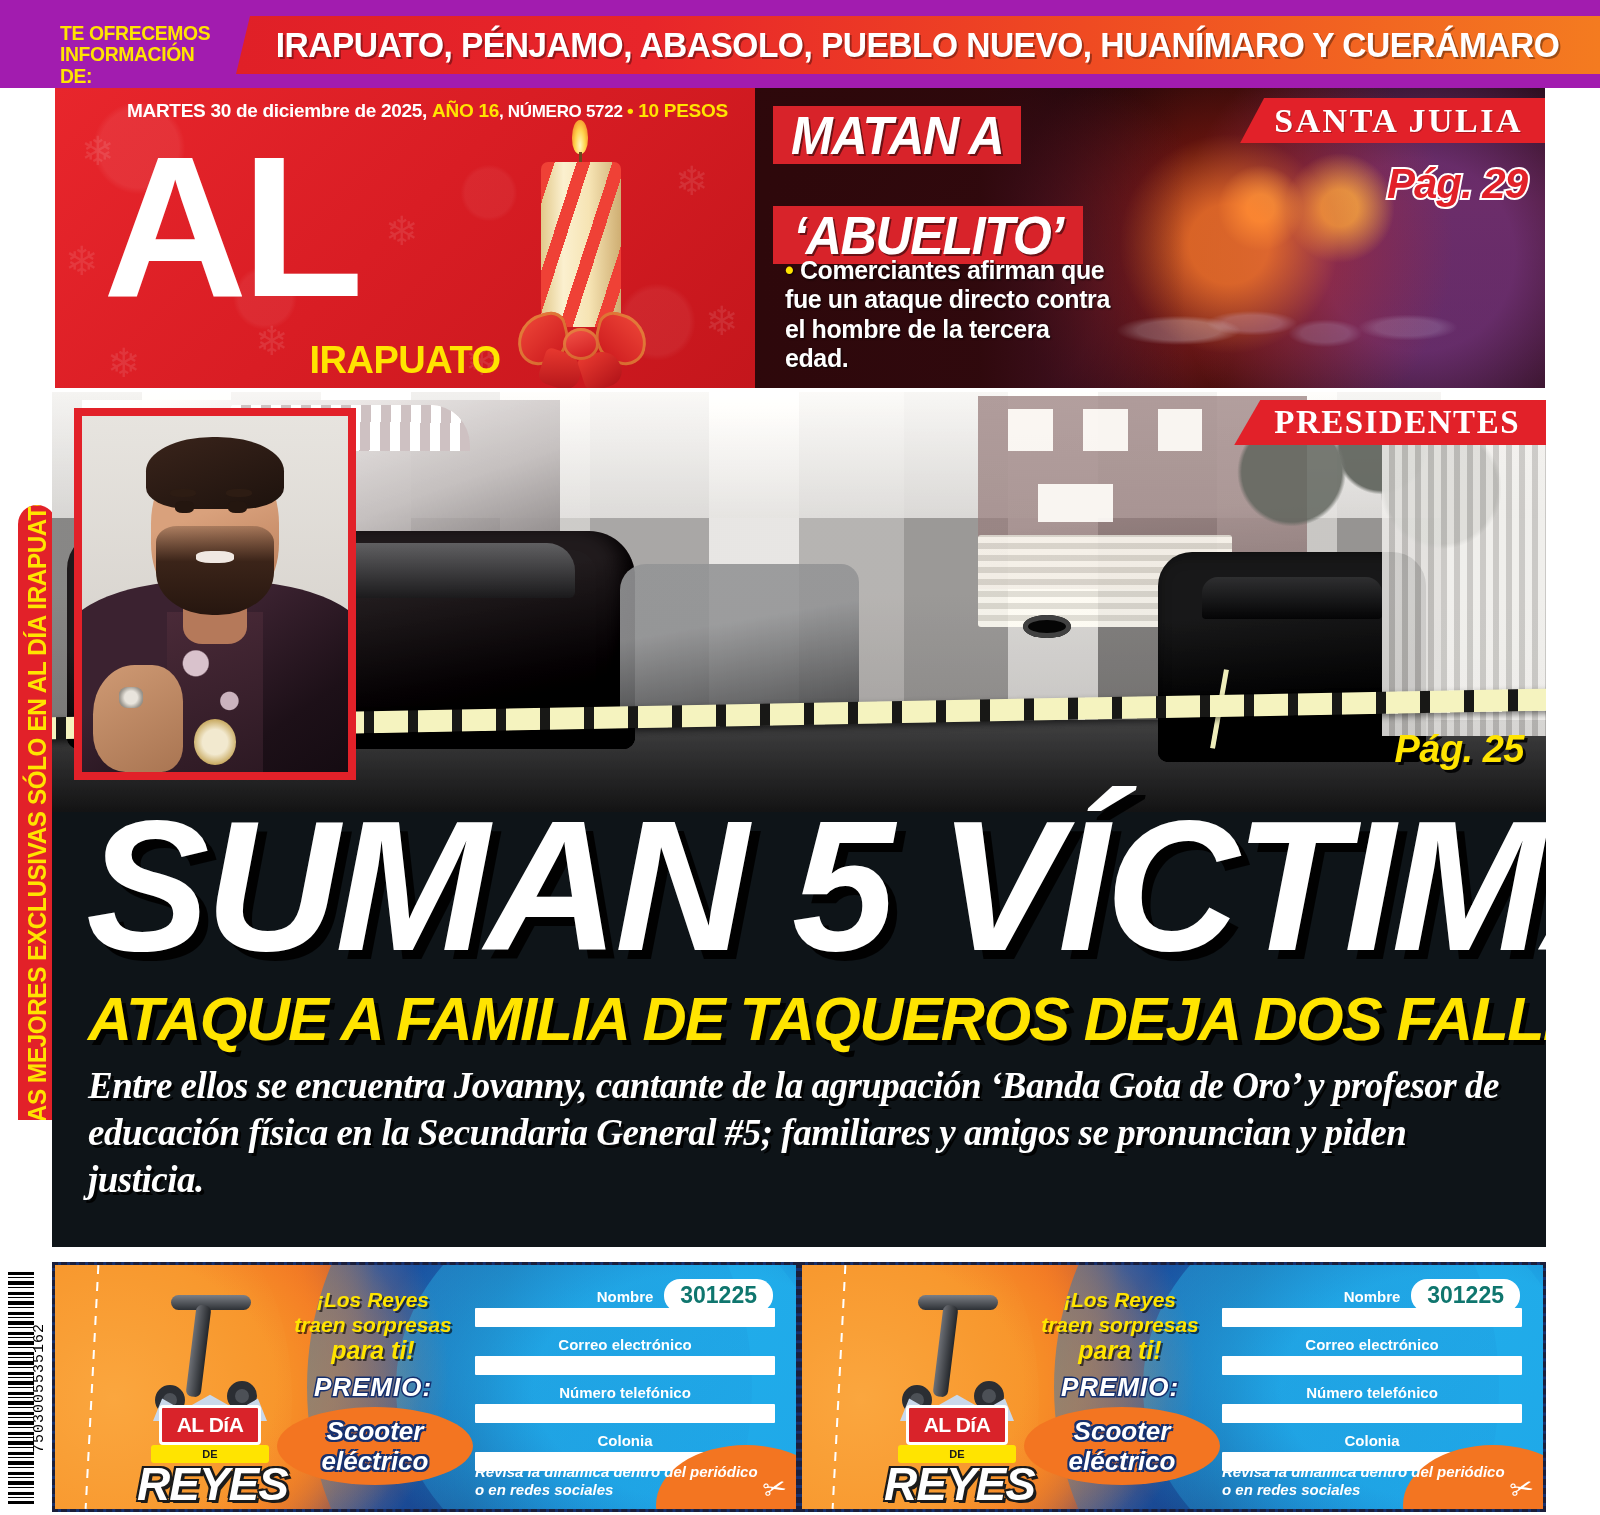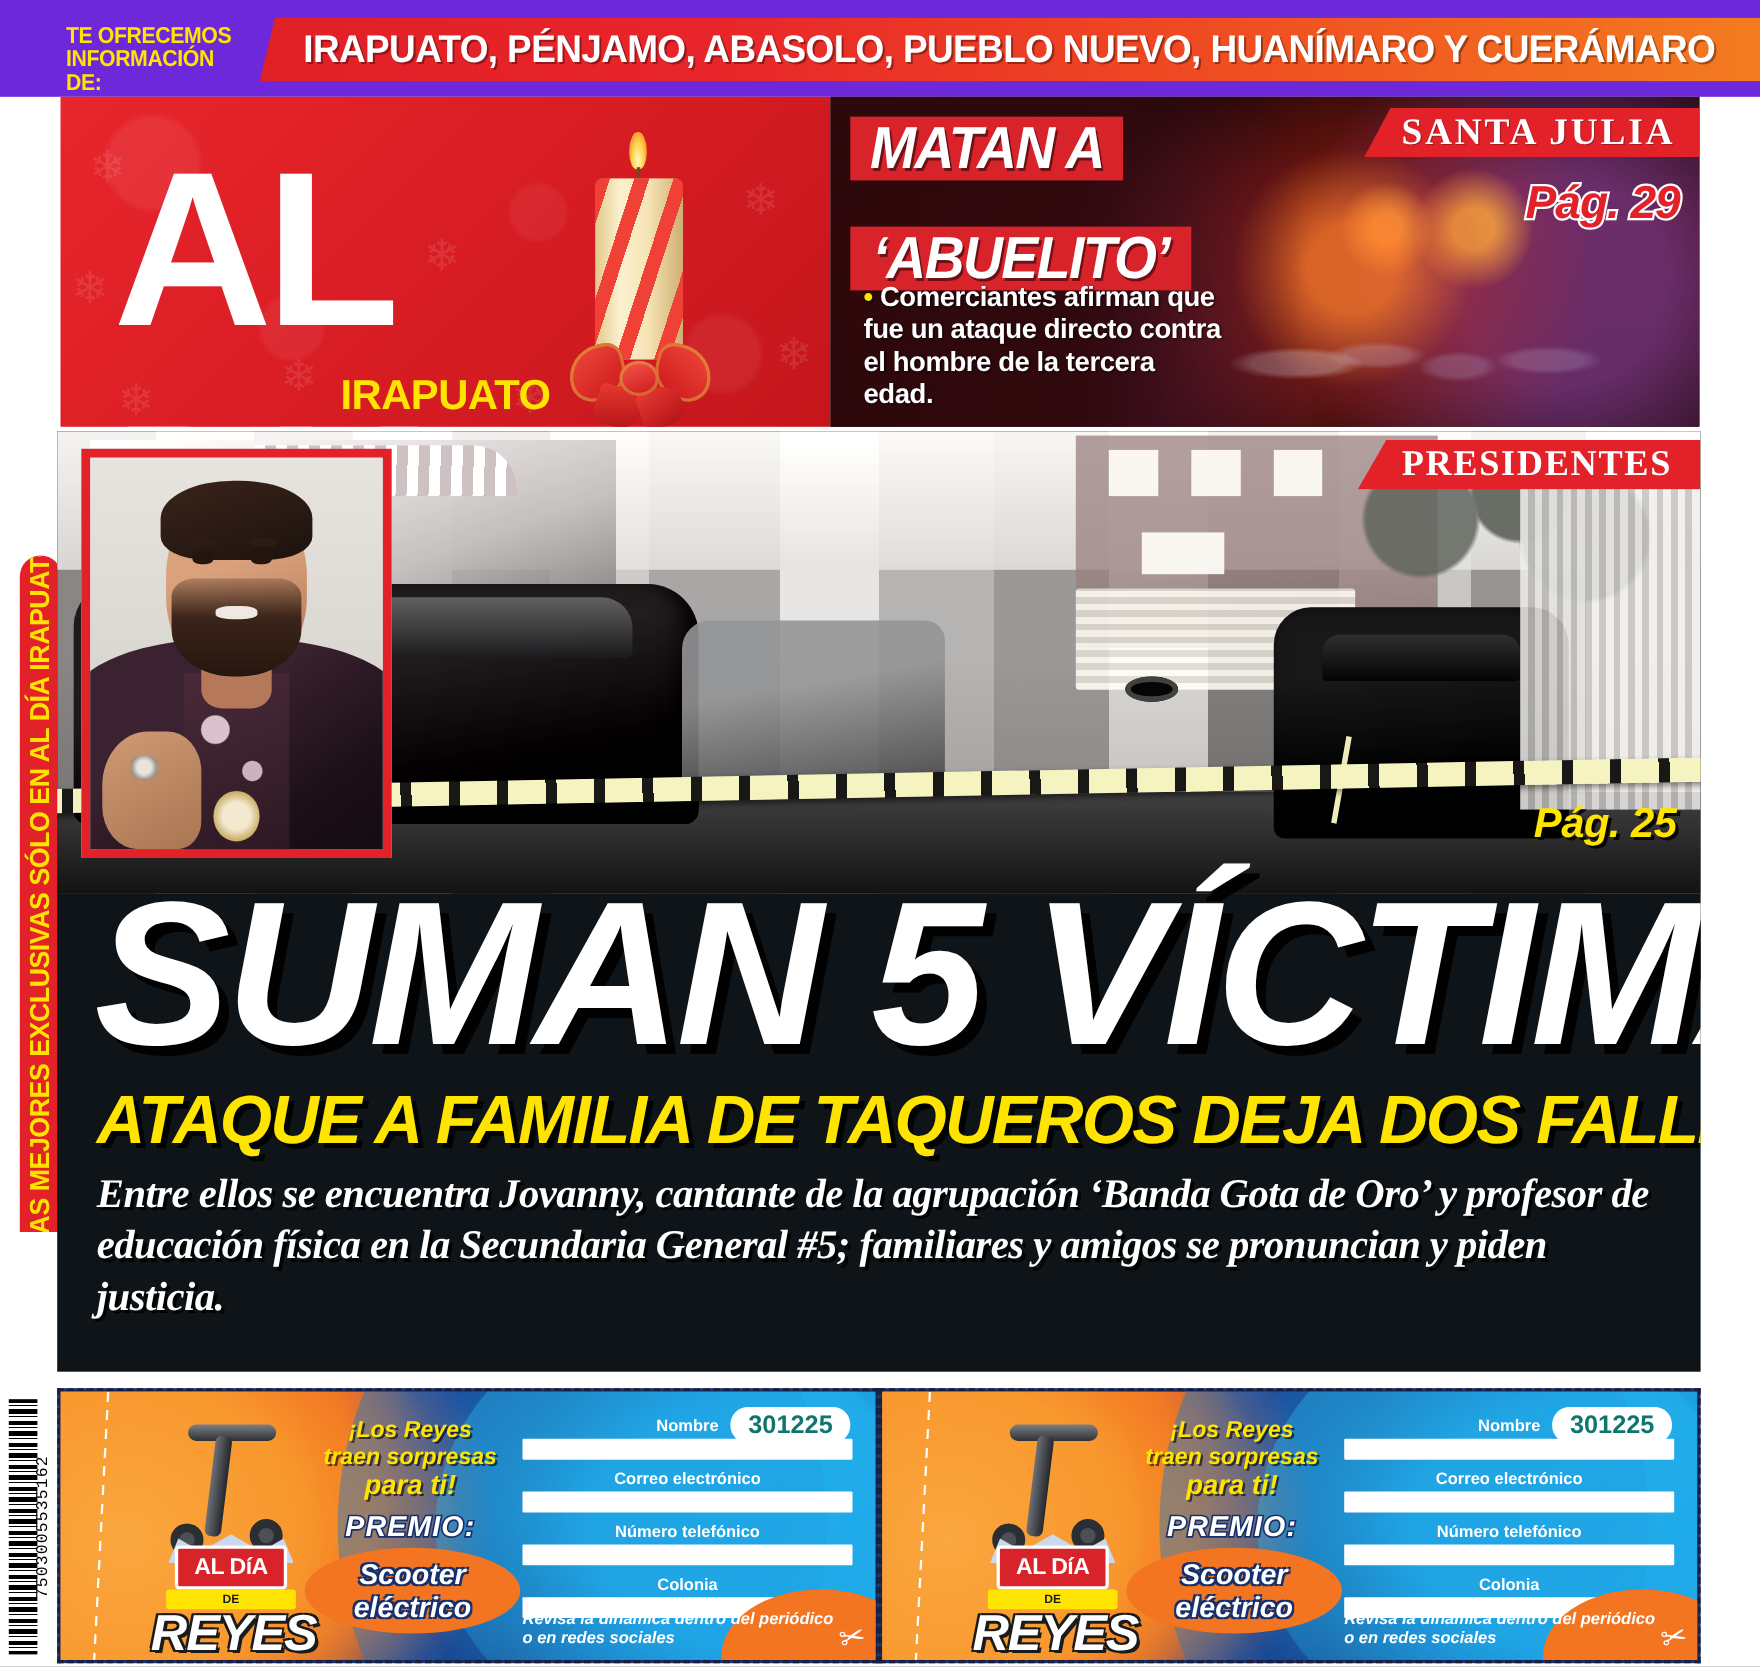--- a/index.html
+++ b/index.html
@@ -7,21 +7,21 @@
     width: 1600px; height: 1515px;
     background: #ffffff;
     font-family: "Liberation Sans", sans-serif;
     overflow: hidden;
   }
   #page { position: relative; width: 1600px; height: 1515px; background: #fff; }
 
   
   .topstrip {
     position: absolute; left: 0; top: 0; width: 1600px; height: 88px;
-    background: #6d28d9;
+    background: #a21caf;
   }
   .topstrip-label {
     position: absolute; left: 60px; top: 22px; width: 180px;
     color: #ffe400; font-weight: 700; font-size: 21px; line-height: 1.02;
     letter-spacing: -0.4px; font-stretch: condensed; text-transform: uppercase;
   }
   .topstrip-label span { display: block; transform: scaleX(0.92); transform-origin: left; }
   .topstrip-cities {
     position: absolute; left: 236px; top: 16px; width: 1364px; height: 58px;
     background: linear-gradient(90deg, #e02027 0%, #e8252a 30%, #ef4a22 62%, #f47b20 100%);
@@ -423,20 +423,23 @@
   <div class="masthead">
     <div class="snow" style="left:26px;  top:40px;">❄</div>
     <div class="snow" style="left:10px;  top:150px;">❄</div>
     <div class="snow" style="left:52px;  top:252px;">❄</div>
     <div class="snow" style="left:200px; top:230px;">❄</div>
     <div class="snow" style="left:330px; top:120px;">❄</div>
     <div class="snow" style="left:410px; top:250px;">❄</div>
     <div class="snow" style="left:620px; top:70px;">❄</div>
     <div class="snow" style="left:650px; top:210px;">❄</div>
 
+    <div class="dateline">
+      <span class="d1">MARTES</span><span class="d2"> 30 de diciembre de 2025, </span><span class="dy">AÑO 16</span><span class="d3">, NÚMERO 5722 </span><span class="dp">• 10 PESOS</span>
+    </div>
 
     <div class="logo-text">
       <span>AL DIA</span>
     </div>
 
     <div class="candle-wrap">
       <div class="candle-flame"></div>
       <div class="candle-wick"></div>
       <div class="candle-body"></div>
       <div class="bow">

